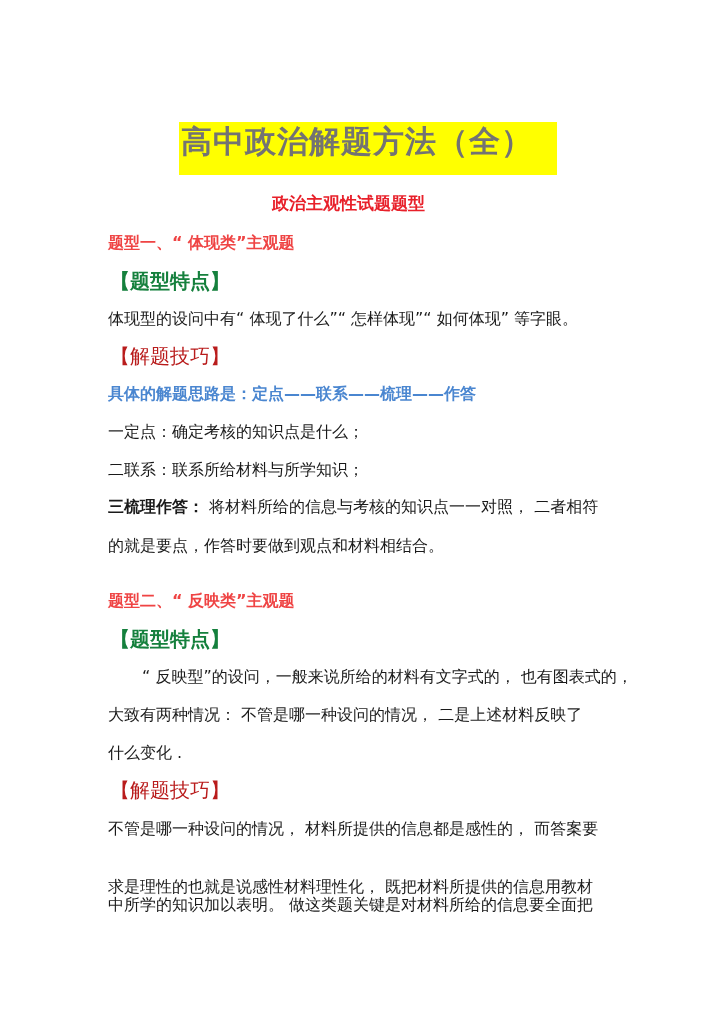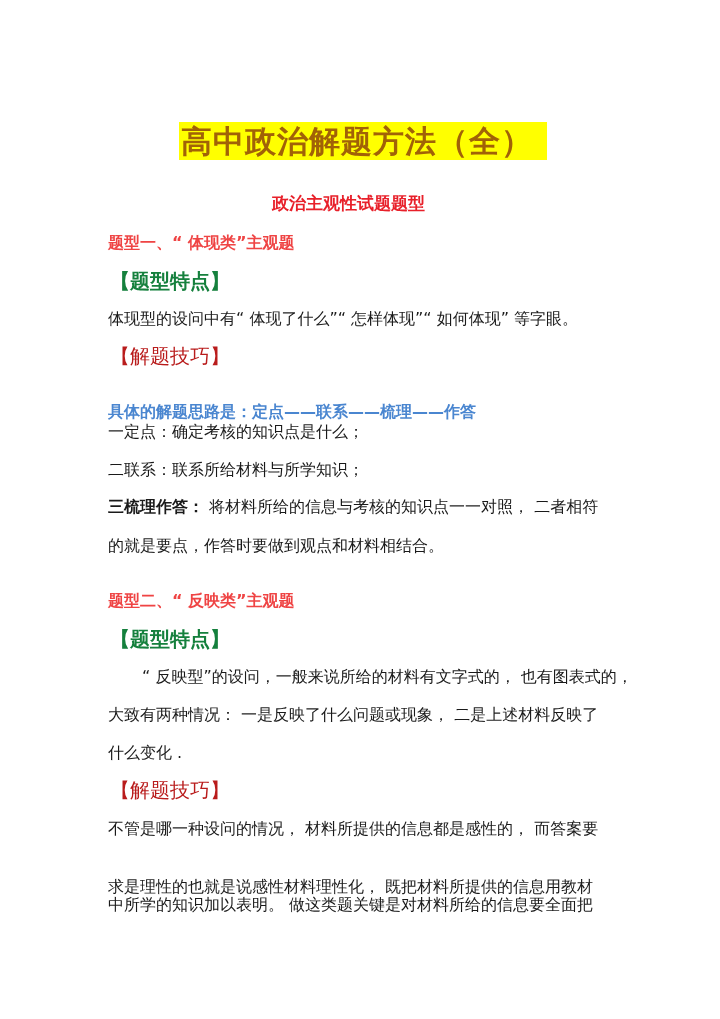--- a/index.html
+++ b/index.html
@@ -2,49 +2,49 @@
 <html><head>
 <meta charset="utf-8">
 <style>
   html, body { margin: 0; padding: 0; }
   body {
     width: 720px; height: 1019px; background: #ffffff; position: relative; overflow: hidden;
     font-family: "DejaVu Sans", "Liberation Sans", sans-serif;
   }
   .abs { position: absolute; white-space: nowrap; }
   .title {
-    left: 179px; top: 122px; height: 38px; padding: 0 14px 0 2px;
-    background: #ffff00; color: #a16207; font-size: 31px; font-weight: bold; line-height: 38px;
+    left: 179px; top: 122px; height: 53px; padding: 0 24px 0 2px;
+    background: #ffff00; color: #737373; font-size: 31px; font-weight: bold; line-height: 38px;
     letter-spacing: 1px;
   }
   .subtitle { left: 272px; top: 191px; color: #e8202a; font-size: 17px; font-weight: bold; line-height: 24px; }
   .h-type { color: #ef4444; font-size: 16px; font-weight: bold; line-height: 22px; }
   .tag-orange { color: #15803d; font-size: 20px; font-weight: bold; line-height: 22px; text-align: right; }
   .tag-green { color: #b91c1c; font-size: 20px; font-weight: normal; line-height: 22px; }
   .blue { color: #4a86d0; font-size: 16px; font-weight: bold; line-height: 22px; }
   .body { color: #1a1a1a; font-size: 16px; line-height: 22px; }
   .bold { font-weight: bold; font-family: Liberation Serif, serif; }
 </style>
 </head>
 <body>
 
 <div class="abs title">高中政治解题方法（全）</div>
 <div class="abs subtitle">政治主观性试题题型</div>
 
 <div class="abs h-type" style="left:108px;top:232px;">题型一、“ 体现类”主观题</div>
 <div class="abs tag-orange" style="left:110px;top:270px;">【题型特点】</div>
 <div class="abs body" style="left:108px;top:308px;">体现型的设问中有“ 体现了什么”“ 怎样体现”“ 如何体现” 等字眼。</div>
 <div class="abs tag-green" style="left:110px;top:345px;">【解题技巧】</div>
-<div class="abs blue" style="left:108px;top:401px;">具体的解题思路是：定点——联系——梳理——作答</div>
+<div class="abs blue" style="left:108px;top:383px;">具体的解题思路是：定点——联系——梳理——作答</div>
 <div class="abs body" style="left:108px;top:421px;">一定点：确定考核的知识点是什么；</div>
 <div class="abs body" style="left:108px;top:459px;">二联系：联系所给材料与所学知识；</div>
 <div class="abs body" style="left:108px;top:496px;"><span class="bold">三梳理作答：</span><span> 将材料所给的信息与考核的知识点一一对照， 二者相符</span></div>
 <div class="abs body" style="left:108px;top:535px;">的就是要点，作答时要做到观点和材料相结合。</div>
 
 <div class="abs h-type" style="left:108px;top:590px;">题型二、“ 反映类”主观题</div>
 <div class="abs tag-orange" style="left:110px;top:628px;">【题型特点】</div>
 <div class="abs body" style="left:108px;top:666px;margin-left:34px;">“ 反映型”的设问，一般来说所给的材料有文字式的，  也有图表式的，</div>
-<div class="abs body" style="left:108px;top:704px;">大致有两种情况： 一是反映了什么问题或现象，  二是上述材料反映了</div>
+<div class="abs body" style="left:108px;top:704px;">大致有两种情况： 不管是哪一种设问的情况，  二是上述材料反映了</div>
 <div class="abs body" style="left:108px;top:742px;">什么变化 .</div>
 <div class="abs tag-green" style="left:110px;top:779px;">【解题技巧】</div>
 <div class="abs body" style="left:108px;top:818px;">不管是哪一种设问的情况，  材料所提供的信息都是感性的，  而答案要</div>
 <div class="abs body" style="left:108px;top:876px;">求是理性的也就是说感性材料理性化，  既把材料所提供的信息用教材</div>
 <div class="abs body" style="left:108px;top:894px;">中所学的知识加以表明。 做这类题关键是对材料所给的信息要全面把</div>
 
 </body></html>

